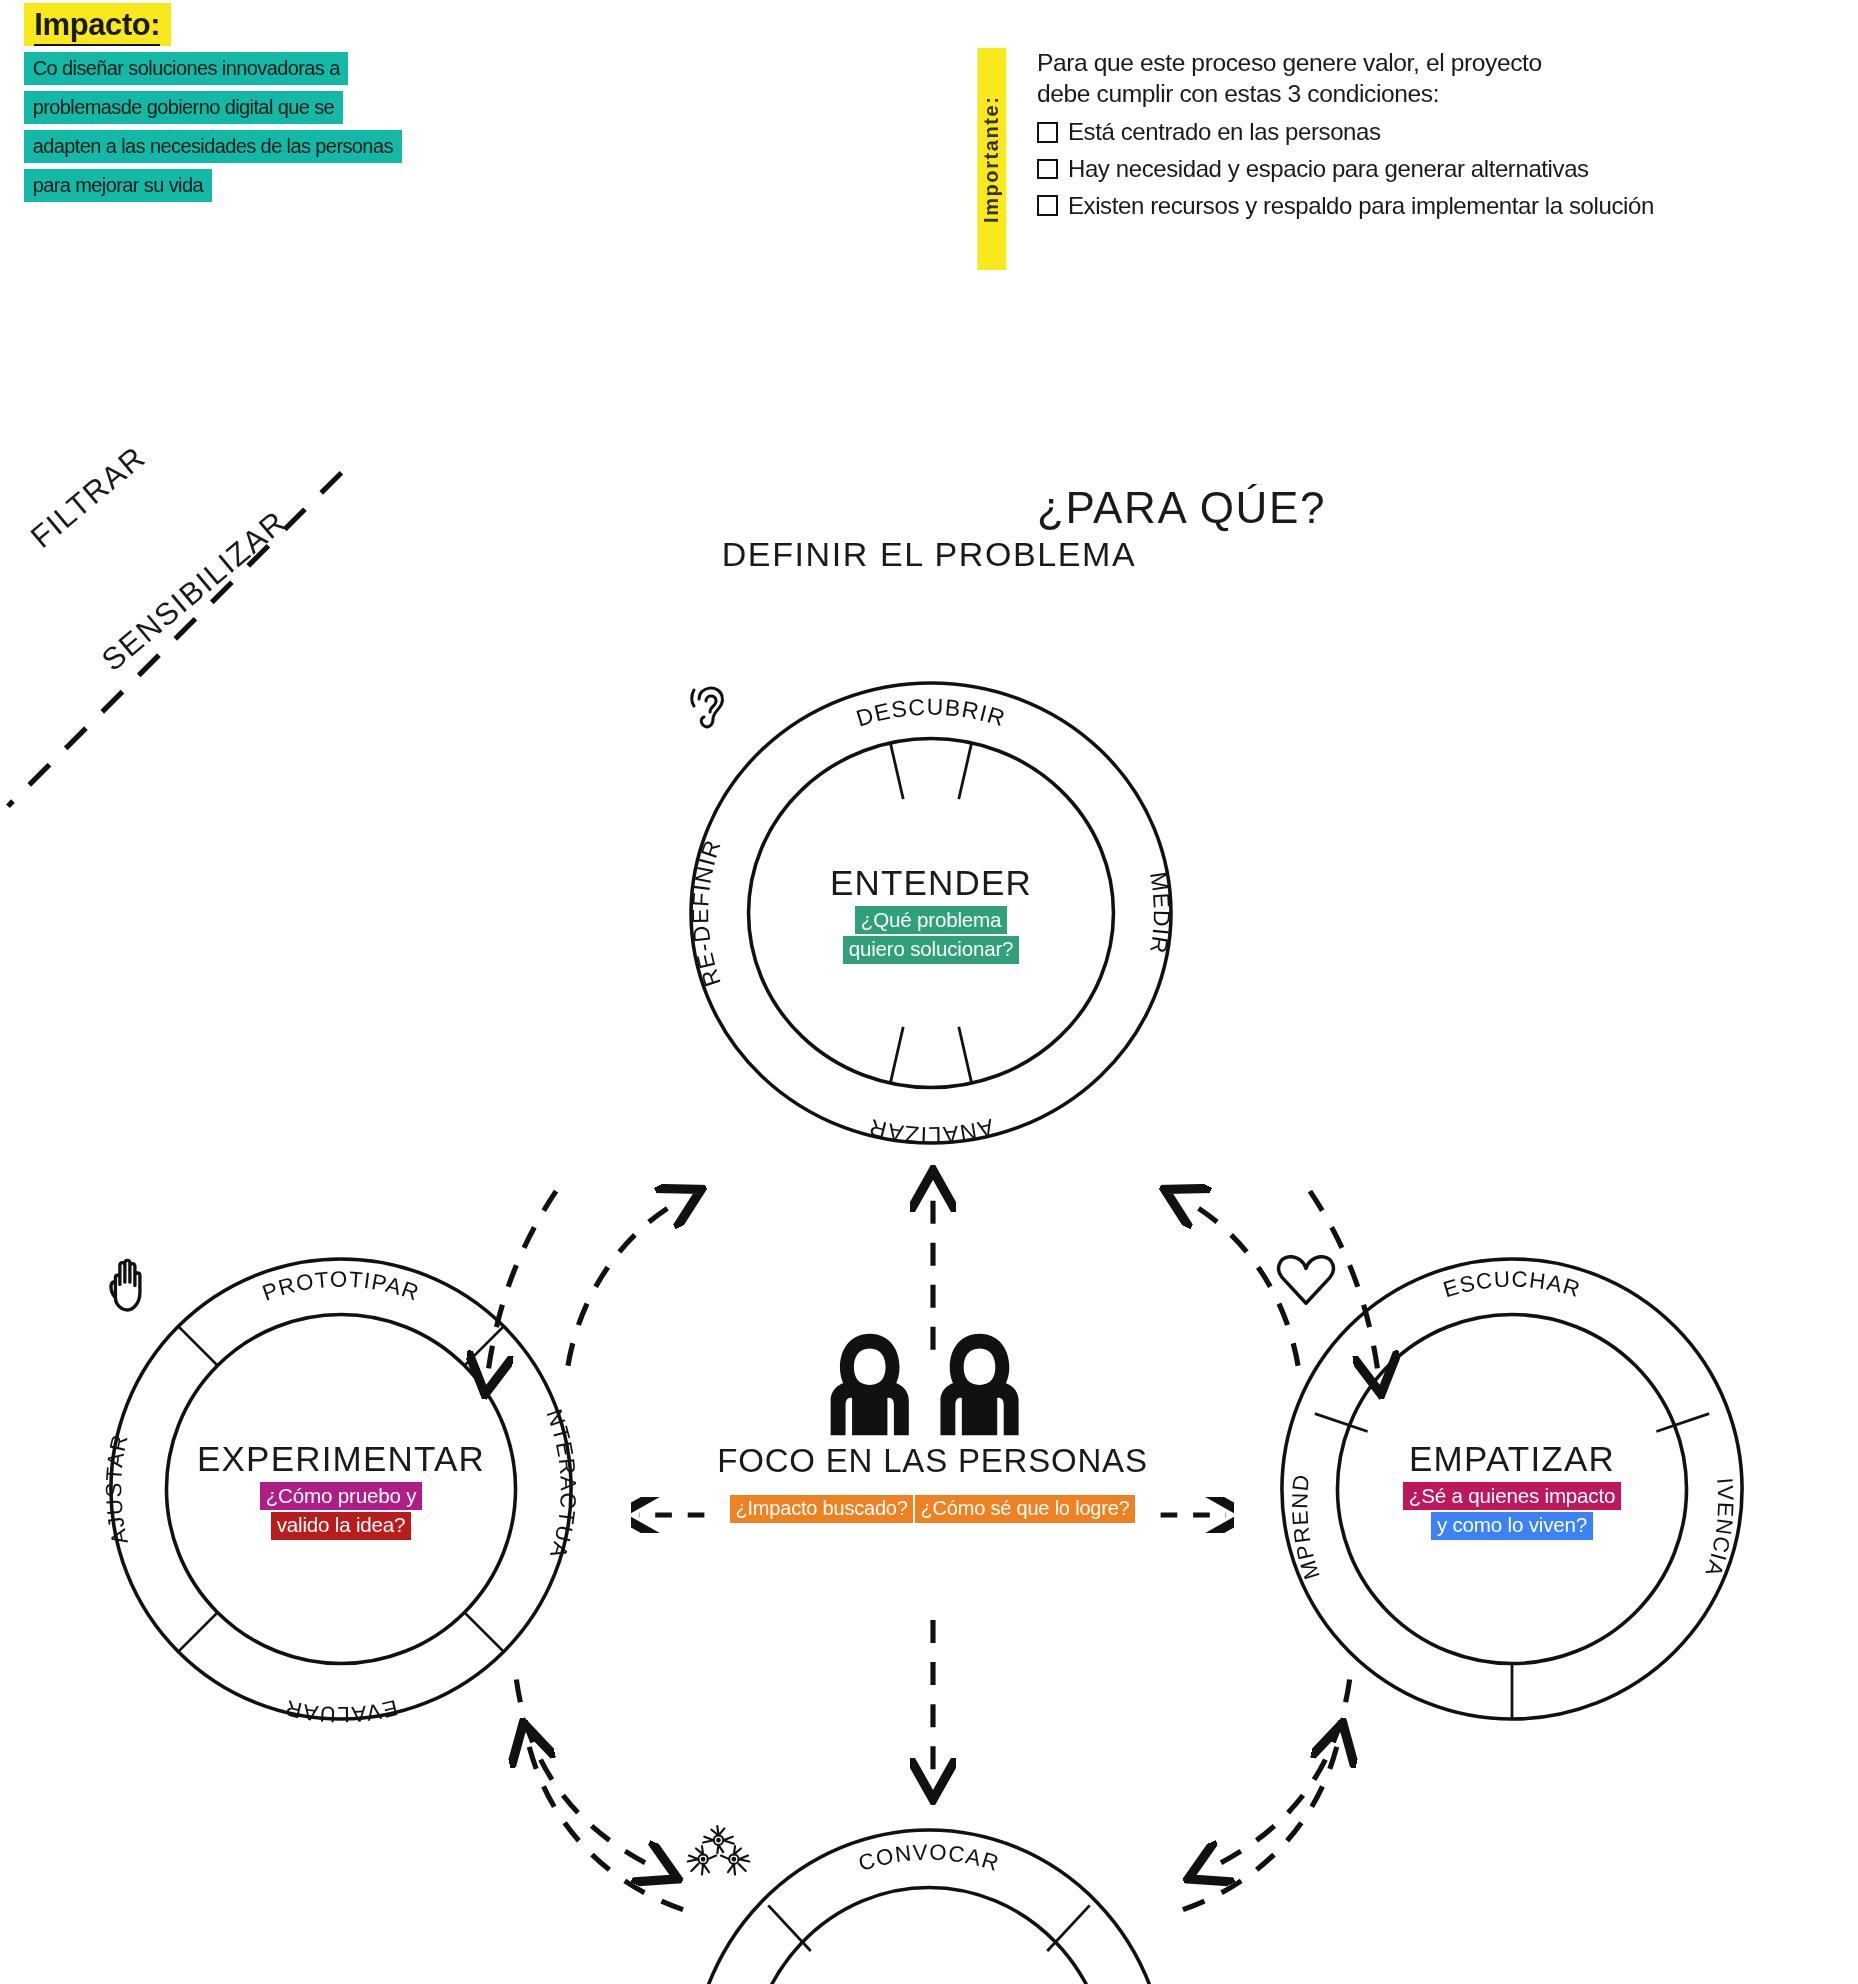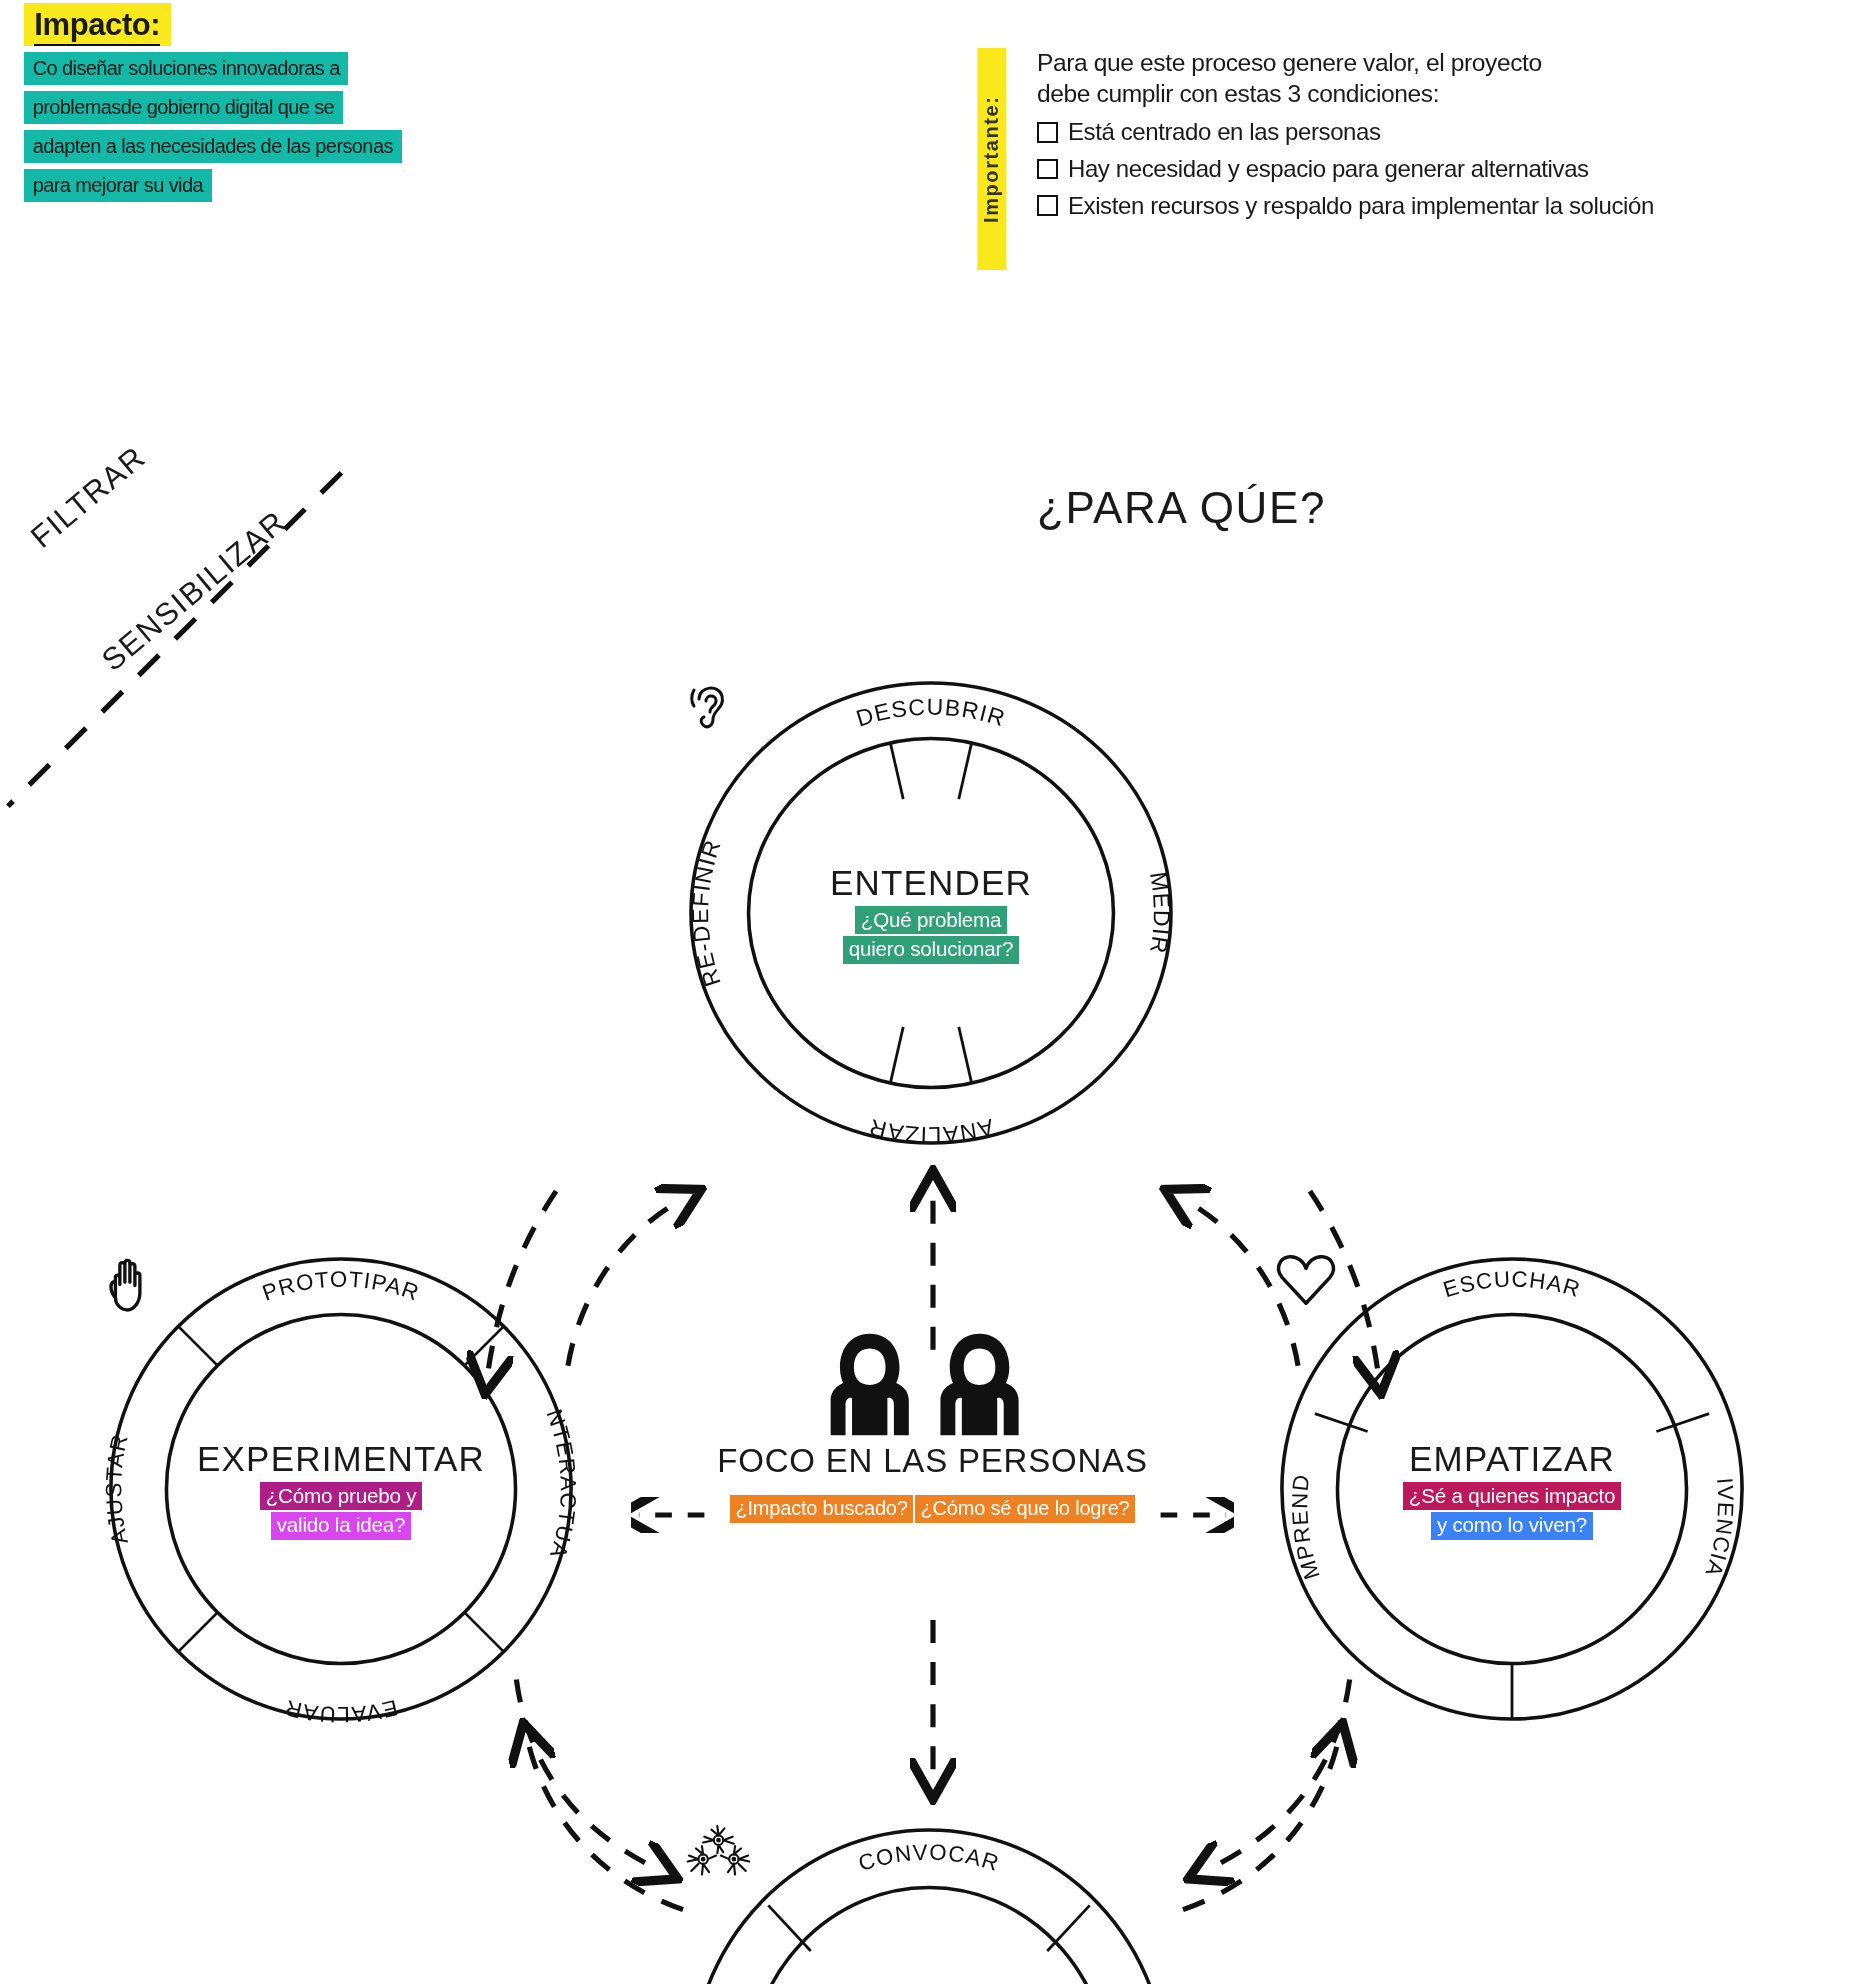--- a/index.html
+++ b/index.html
@@ -99,20 +99,21 @@
 
 <svg class="abs" style="left:0;top:437px;width:397px;height:397px;" viewBox="0 0 1000 1000" width="397" height="397">
   <line x1="860" y1="90" x2="20" y2="930" stroke="#111" stroke-width="13" stroke-dasharray="72 58" stroke-linecap="butt"></line>
 </svg>
 
 <div class="abs diag-label" id="filtrar">FILTRAR</div>
 <div class="abs diag-label" id="sensibilizar">SENSIBILIZAR</div>
 
 <div class="abs" id="head-top">
   <div class="sec-q">¿PARA QÚE?</div>
+  <div class="sec-sub">DEFINIR EL PROBLEMA</div>
 </div>
 
 <svg class="abs" style="left:437px;top:1072px;width:992px;height:397px;" viewBox="0 0 2500 1000" width="992" height="397">
   <defs>
     <marker id="ah" markerWidth="9" markerHeight="9" refX="4" refY="4.5" orient="auto">
       <path d="M0,0 L8,4.5 L0,9" fill="none" stroke="#111" stroke-width="1.8"></path>
     </marker>
   </defs>
 
   <path d="M330 740 C 360 560, 470 400, 620 320" fill="none" stroke="#111" stroke-width="13" stroke-dasharray="58 48" marker-end="url(#ah)"></path>
@@ -216,21 +217,21 @@
   </svg>
   <div class="wheel-center">
     <div class="wheel-icon">
       <svg width="56" height="64" viewBox="0 0 100 115">
         <path d="M22 58 L22 48 C22 42 30 42 30 48 L30 60 M30 58 L30 26 C30 19 39 19 39 26 L39 56 M39 56 L39 22 C39 15 48 15 48 22 L48 56 M48 56 L48 28 C48 21 57 21 57 28 L57 62 M57 62 L57 44 C57 38 66 38 66 44 L66 74 C66 96 52 106 44 106 C32 106 22 96 22 84 L22 58 C22 52 14 56 14 64 C14 72 18 80 22 84" fill="none" stroke="#111" stroke-width="6" stroke-linecap="round" stroke-linejoin="round"></path>
       </svg>
     </div>
     <div class="wheel-title">EXPERIMENTAR</div>
     <div class="hl-wrap">
       <div class="hl" style="background:#AF1E87">¿Cómo pruebo y</div>
-      <div class="hl" style="background:#d946ef">valido la idea?</div>
+      <div class="hl" style="background:#b91c1c">valido la idea?</div>
     </div>
   </div>
 </div>
 
 <div class="wheel" id="wheel-empatizar" style="left:1274px;top:1251px;width:476px;height:476px;">
   <svg viewBox="0 0 1200 1200" width="476" height="476">
     <circle cx="600" cy="600" r="580" fill="none" stroke="#111" stroke-width="9"></circle>
     <circle cx="600" cy="600" r="440" fill="none" stroke="#111" stroke-width="9"></circle>
     <line x1="103" y1="410" x2="236" y2="455" stroke="#111" stroke-width="7"></line>
     <line x1="1097" y1="410" x2="964" y2="455" stroke="#111" stroke-width="7"></line>

